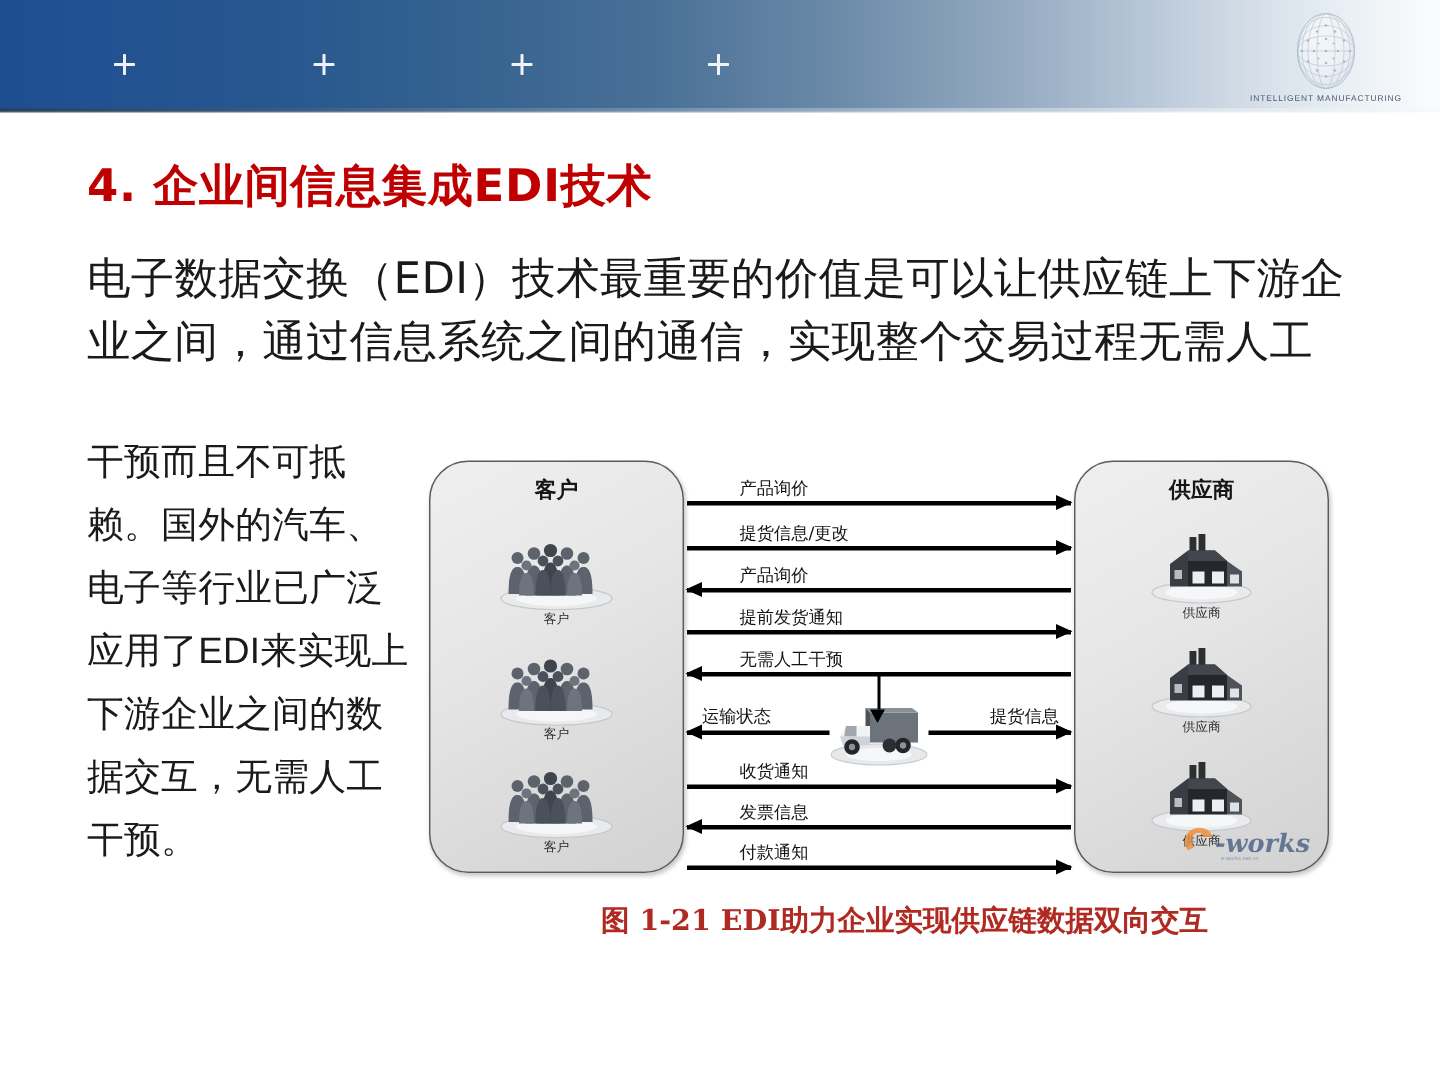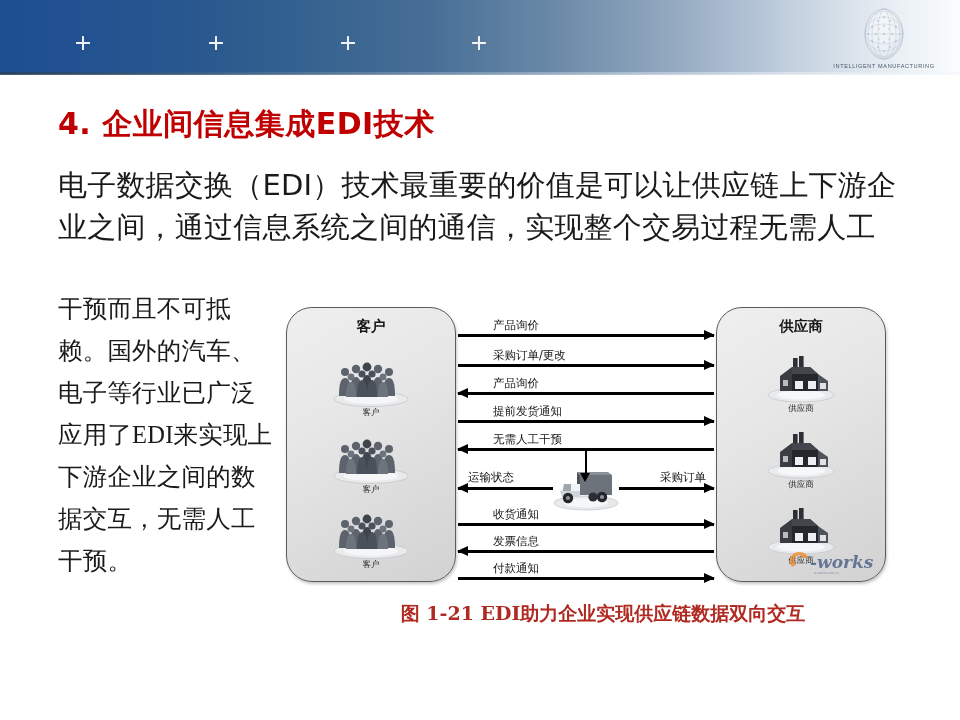--- a/index.html
+++ b/index.html
@@ -62,21 +62,21 @@
     position:absolute; left:58px; top:164px; width:860px;
     font-size:29px; line-height:42px; color:#1a1a1a;
     font-family:"DejaVu Sans","Liberation Sans",sans-serif;
     letter-spacing:.2px;
   }
 
   
   .para-left {
     position:absolute; left:58px; top:288px; width:218px;
     font-size:24.5px; line-height:42px; color:#1a1a1a;
-    font-family:Liberation Serif, serif;
+    font-family:Liberation Sans, sans-serif;
     letter-spacing:.2px;
   }
 
   
   .figure { position:absolute; left:286px; top:307px; width:600px; height:275px; }
 
   .panel {
     position:absolute; top:0; height:275px; width:170px;
     background:linear-gradient(150deg,#efefef 0%,#e6e6e6 40%,#dadada 75%,#d2d2d2 100%);
     border:1.3px solid #5b5b5b; border-radius:26px;
@@ -418,21 +418,21 @@
   </div>
 
   <div class="flows" id="flows">
       <div class="flow" style="top: 27px;">
         <div class="flow-label">产品询价</div>
        <div class="flow-line">
           <div class="arrow-head r"></div>
         </div>
       </div>
       <div class="flow" style="top: 57px;">
-        <div class="flow-label">采购订单/更改</div>
+        <div class="flow-label">提货信息/更改</div>
        <div class="flow-line">
           <div class="arrow-head r"></div>
         </div>
       </div>
       <div class="flow" style="top: 85px;">
         <div class="flow-label">产品询价</div>
        <div class="flow-line">
           <div class="arrow-head l"></div>
         </div>
       </div>
@@ -449,21 +449,21 @@
         </div>
       </div>
       <div class="flow split" style="top: 180px;">
         <div class="seg left">
          <div class="arrow-head l"></div>
        </div>
        <div class="seg right">
          <div class="arrow-head r"></div>
        </div>
        <div class="seg-label left">运输状态</div>
-       <div class="seg-label right">采购订单</div>
+       <div class="seg-label right">提货信息</div>
        <div class="truck" style="top:-22px"><svg width="84" height="48" viewBox="0 0 84 48">
     <ellipse cx="42" cy="38" rx="32" ry="7" fill="#e7e9eb" stroke="#c7cace" stroke-width="0.8"></ellipse>
     <ellipse cx="42" cy="38" rx="22" ry="4.4" fill="#f7f8f9" opacity="0.9"></ellipse>
     <g>
       <path d="M36 10 L68 10 L68 30 L36 30 Z" fill="#6d737a"></path>
       <path d="M36 10 L68 10 L64 7 L33 7 Z" fill="#8a9097"></path>
       <path d="M36 30 L36 10 L33 7 L33 27 Z" fill="#4c5157"></path>
       <path d="M20 19 L36 19 L36 32 L18 32 L16 26 Z" fill="#f0f2f4"></path>
       <path d="M20 19 L27 19 L27 26 L18.8 26 Z" fill="#9fa6ad"></path>
       <path d="M16 26 L36 26 L36 32 L18 32 Z" fill="#cfd4d9"></path>

